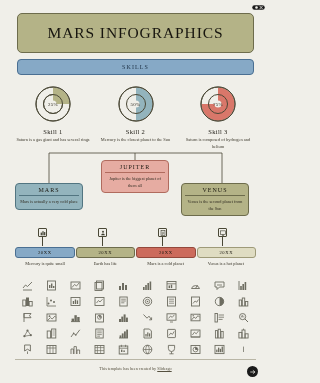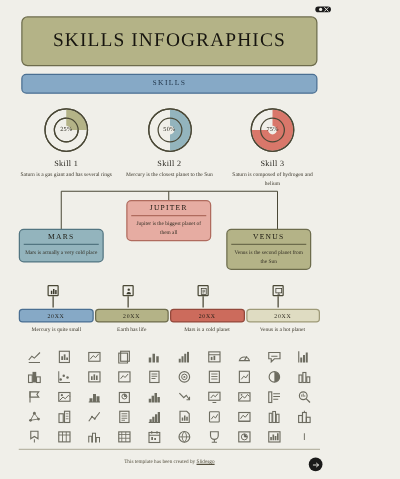--- a/index.html
+++ b/index.html
@@ -205,21 +205,21 @@
     display: flex; align-items: center; justify-content: center;
   }
   .footer-fab svg { display: block; }
 </style>
 </head>
 <body>
 
 <div class="page">
 
   <div class="header">
-    <div class="header-title">SKILLS INFOGRAPHICS</div>
+    <div class="header-title">MARS INFOGRAPHICS</div>
   </div>
   <div class="brand-mark">
     <svg viewBox="0 0 26 14" width="13" height="7">
       <rect x="0.5" y="2.5" width="25" height="9" rx="4.5" fill="#1b1b1b"></rect>
       <circle cx="9" cy="7" r="2.6" fill="#f0efe9"></circle>
       <path d="M15 3.6 L21.5 10.4 M21.5 3.6 L15 10.4" stroke="#f0efe9" stroke-width="1.5"></path>
     </svg>
   </div>
 
   <div class="skills-banner">

